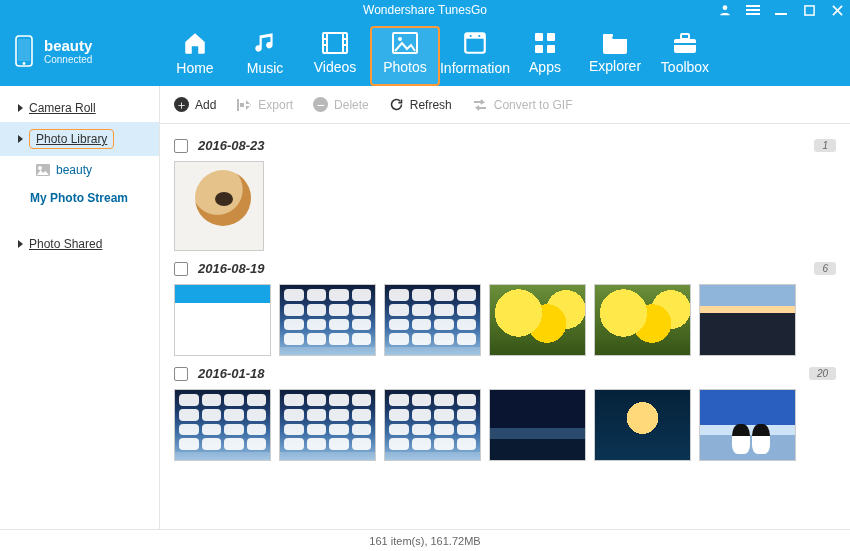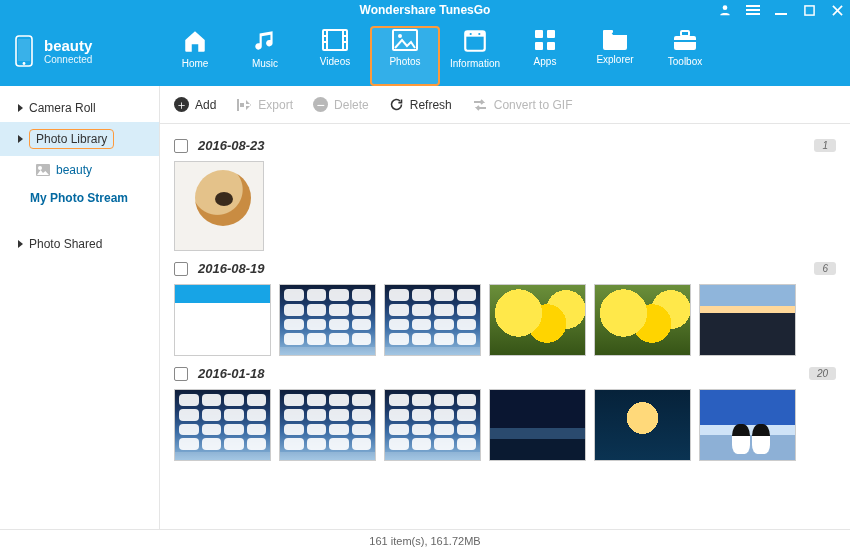--- a/index.html
+++ b/index.html
@@ -1,32 +1,32 @@
 <!DOCTYPE html>
 <html><head>
 <meta charset="utf-8">
 <style>
   * { box-sizing: border-box; margin: 0; padding: 0; font-family: "Segoe UI", Arial, sans-serif; }
   body { background: #fff; width: 850px; height: 551px; overflow: hidden; position: relative; }
   .titlebar { background: #17a4e6; color: #fff; height: 20px; display: flex; align-items: center; justify-content: center; position: relative; font-size: 12px; }
-  .titlebar-title { font-weight: 700; }
+  .titlebar-title { font-weight: 400; }
   .titlebar-right { position: absolute; right: 6px; top: 0; display: flex; align-items: center; height: 100%; gap: 14px; }
   .titlebar-btn { width: 14px; height: 14px; display: flex; align-items: center; justify-content: center; cursor: pointer; }
   .titlebar-btn svg { display: block; }
   .topnav { background: #17a4e6; color: #fff; height: 66px; display: flex; align-items: flex-end; }
   .device-box { width: 160px; padding: 10px 12px 14px 14px; display: flex; align-items: center; gap: 10px; align-self: center; }
   .device-box .dname { font-size: 15px; font-weight: 600; }
   .device-box .dstatus { font-size: 10px; opacity: .9; }
   .tabs { display: flex; flex: 1; align-items: flex-end; height: 100%; }
-  .tab { width: 70px; height: 60px; display: flex; flex-direction: column; align-items: center; justify-content: flex-start; gap: 4px; font-size: 10px; cursor: pointer; padding-bottom: 6px; border: 2px solid transparent; border-radius: 4px; }
+  .tab { width: 70px; height: 60px; display: flex; flex-direction: column; align-items: center; justify-content: center; gap: 4px; font-size: 14px; cursor: pointer; padding-bottom: 6px; border: 2px solid transparent; border-radius: 4px; }
   .tab.active { border: 2px solid #ff9a3b; background: rgba(255,255,255,0.12); }
   .tab svg { }
   .body { display: flex; height: calc(551px - 20px - 66px - 22px); }
   .sidebar { width: 160px; border-right: 1px solid #e5e5e5; background: #fff; font-size: 12px; color: #333; padding-top: 8px; }
-  .side-item { padding: 7px 10px 7px 18px; display: flex; align-items: center; gap: 6px; cursor: pointer; }
+  .side-item { padding: 7px 10px 7px 18px; display: flex; align-items: center; gap: 6px; cursor: pointer; text-decoration: underline; }
   .side-item.selected { background: #d8edf9; }
   .side-tag { border: 1px solid #ff9a3b; border-radius: 4px; padding: 2px 6px; font-size: 12px; }
   .side-child { padding: 7px 10px 7px 36px; display: flex; align-items: center; gap: 6px; font-size: 12px; color: #0369a1; cursor: pointer; }
   .arrow { width: 0; height: 0; border-top: 4px solid transparent; border-bottom: 4px solid transparent; border-left: 5px solid #333; display: inline-block; }
   .content { flex: 1; display: flex; flex-direction: column; overflow: hidden; }
   .toolbar { height: 38px; border-bottom: 1px solid #e5e5e5; display: flex; align-items: center; gap: 20px; padding: 0 14px; font-size: 12px; color: #333; }
   .toolbtn { display: flex; align-items: center; gap: 6px; cursor: pointer; }
   .toolbtn.disabled { color: #b8b8b8; cursor: default; }
   .toolbtn .circ { width: 15px; height: 15px; border-radius: 50%; display: inline-flex; align-items: center; justify-content: center; }
   .scroll { flex: 1; overflow-y: auto; padding: 4px 14px; }

